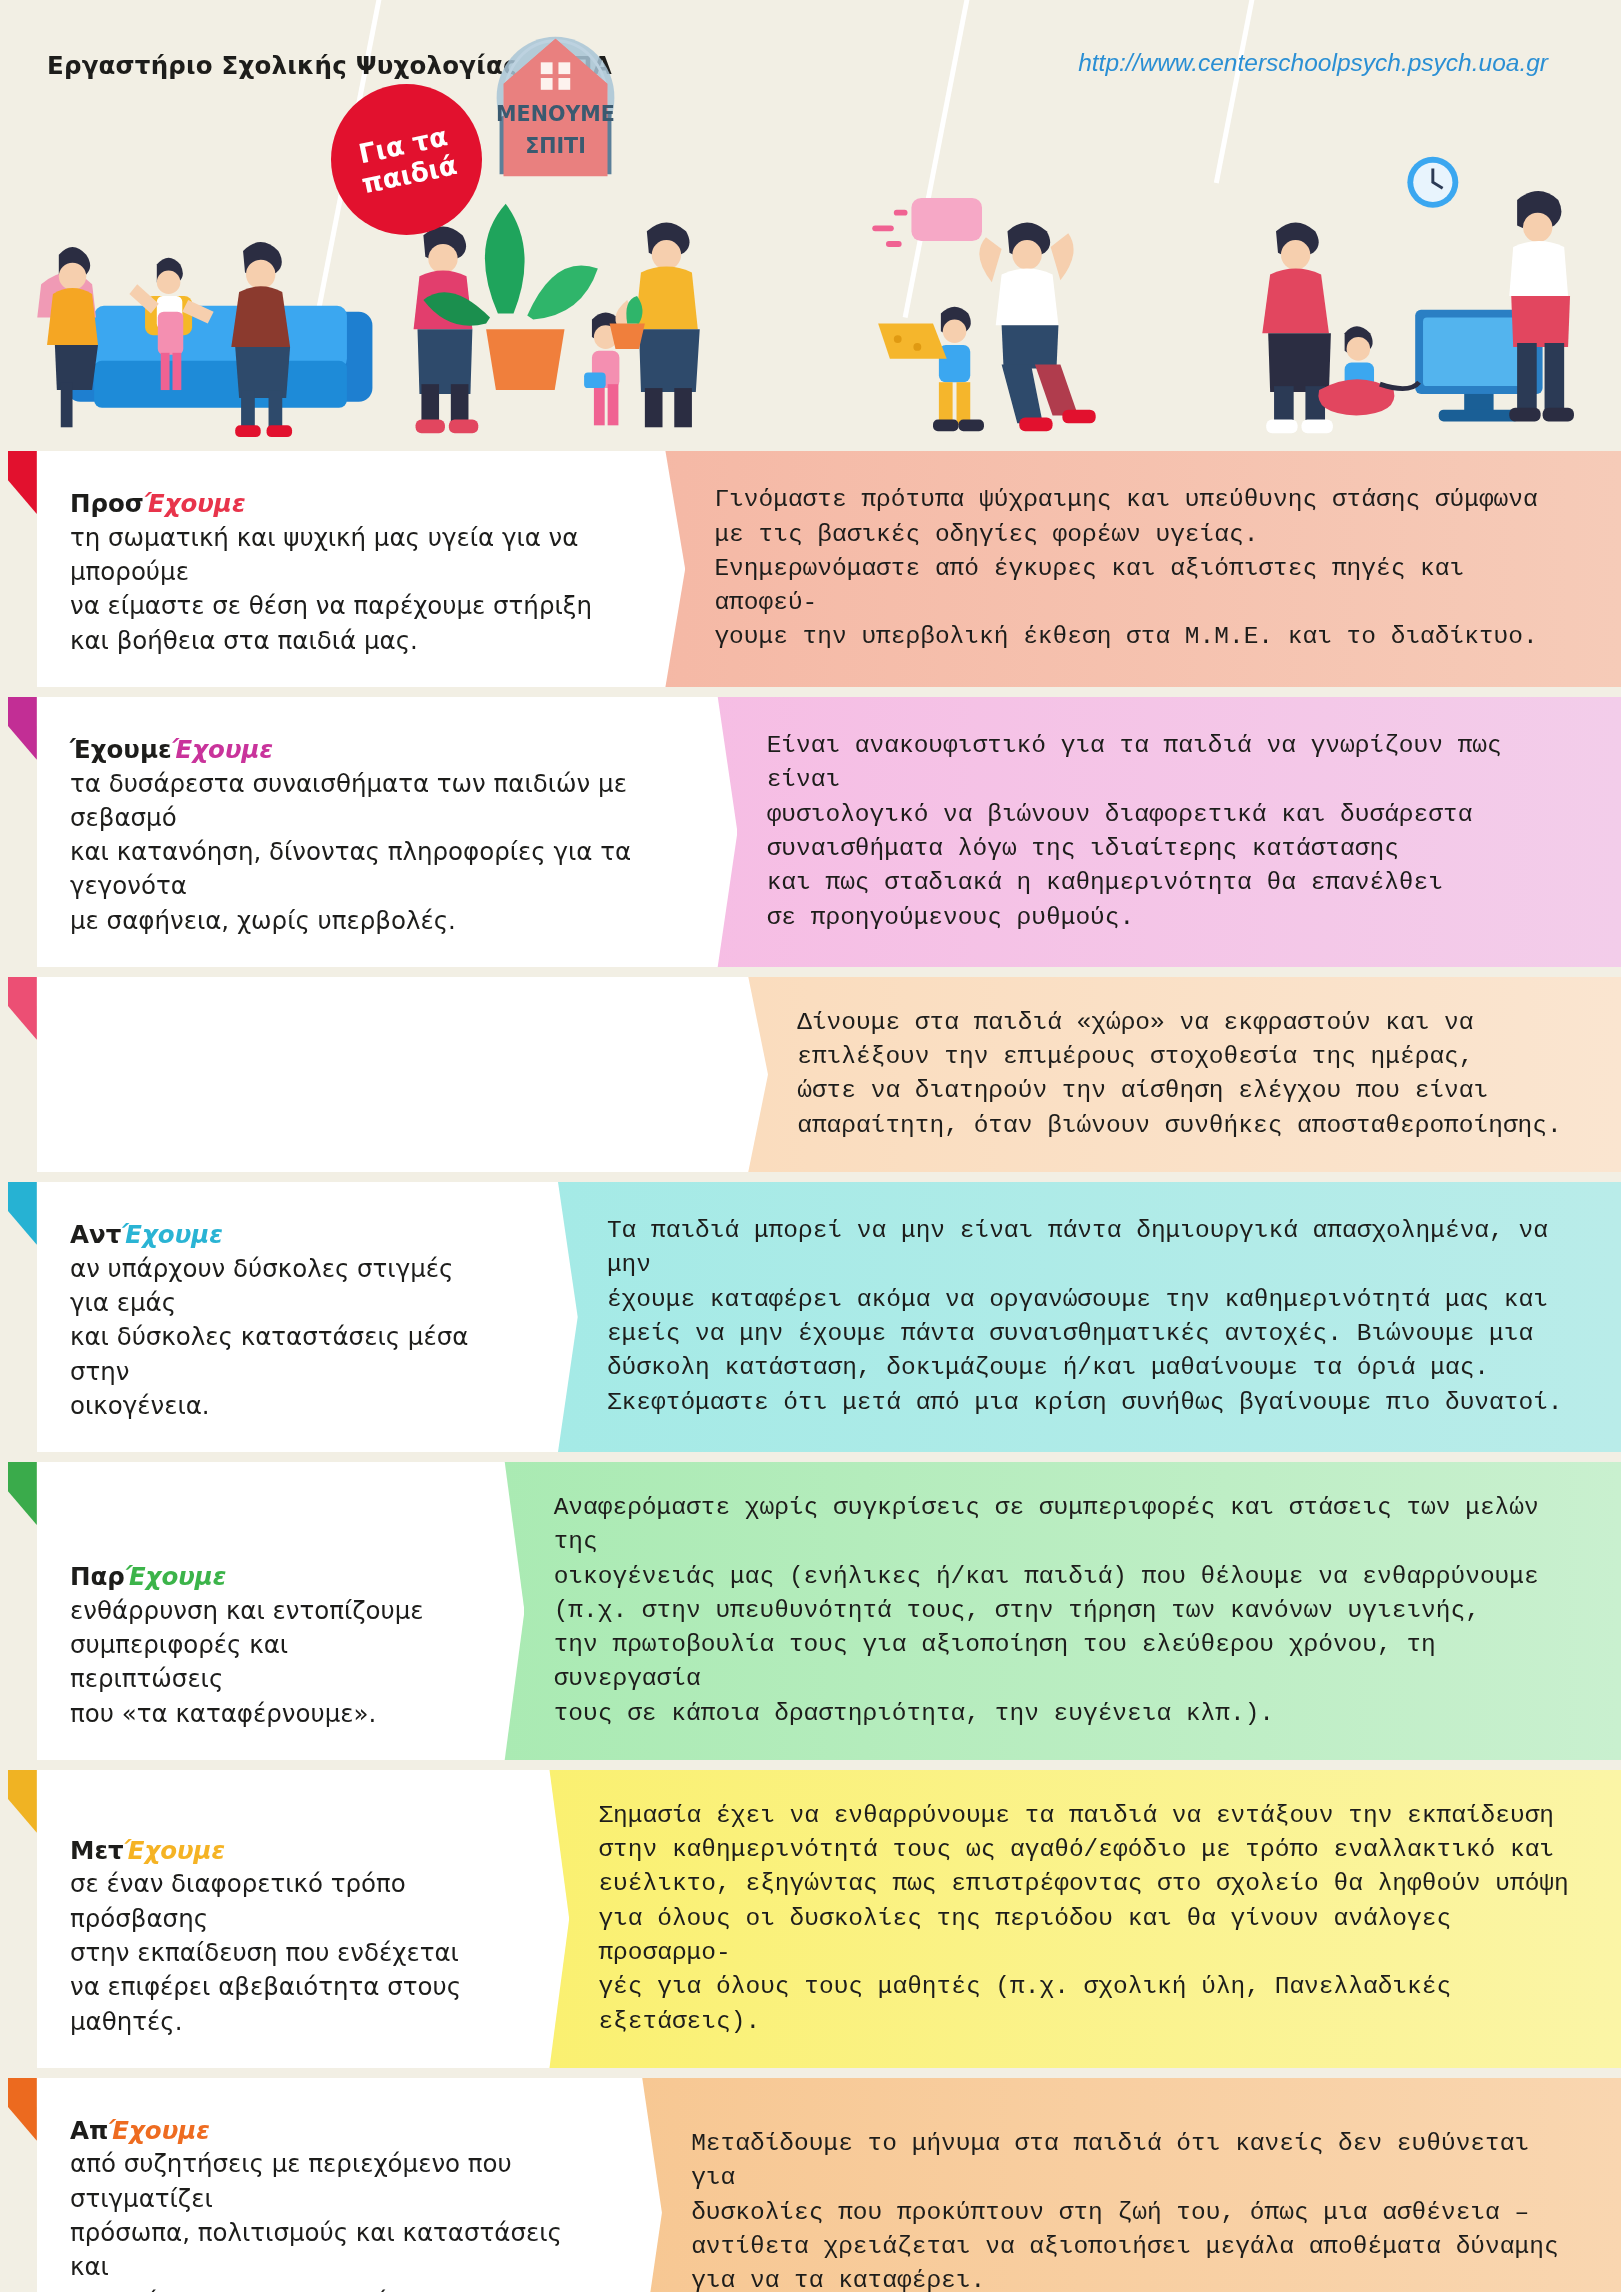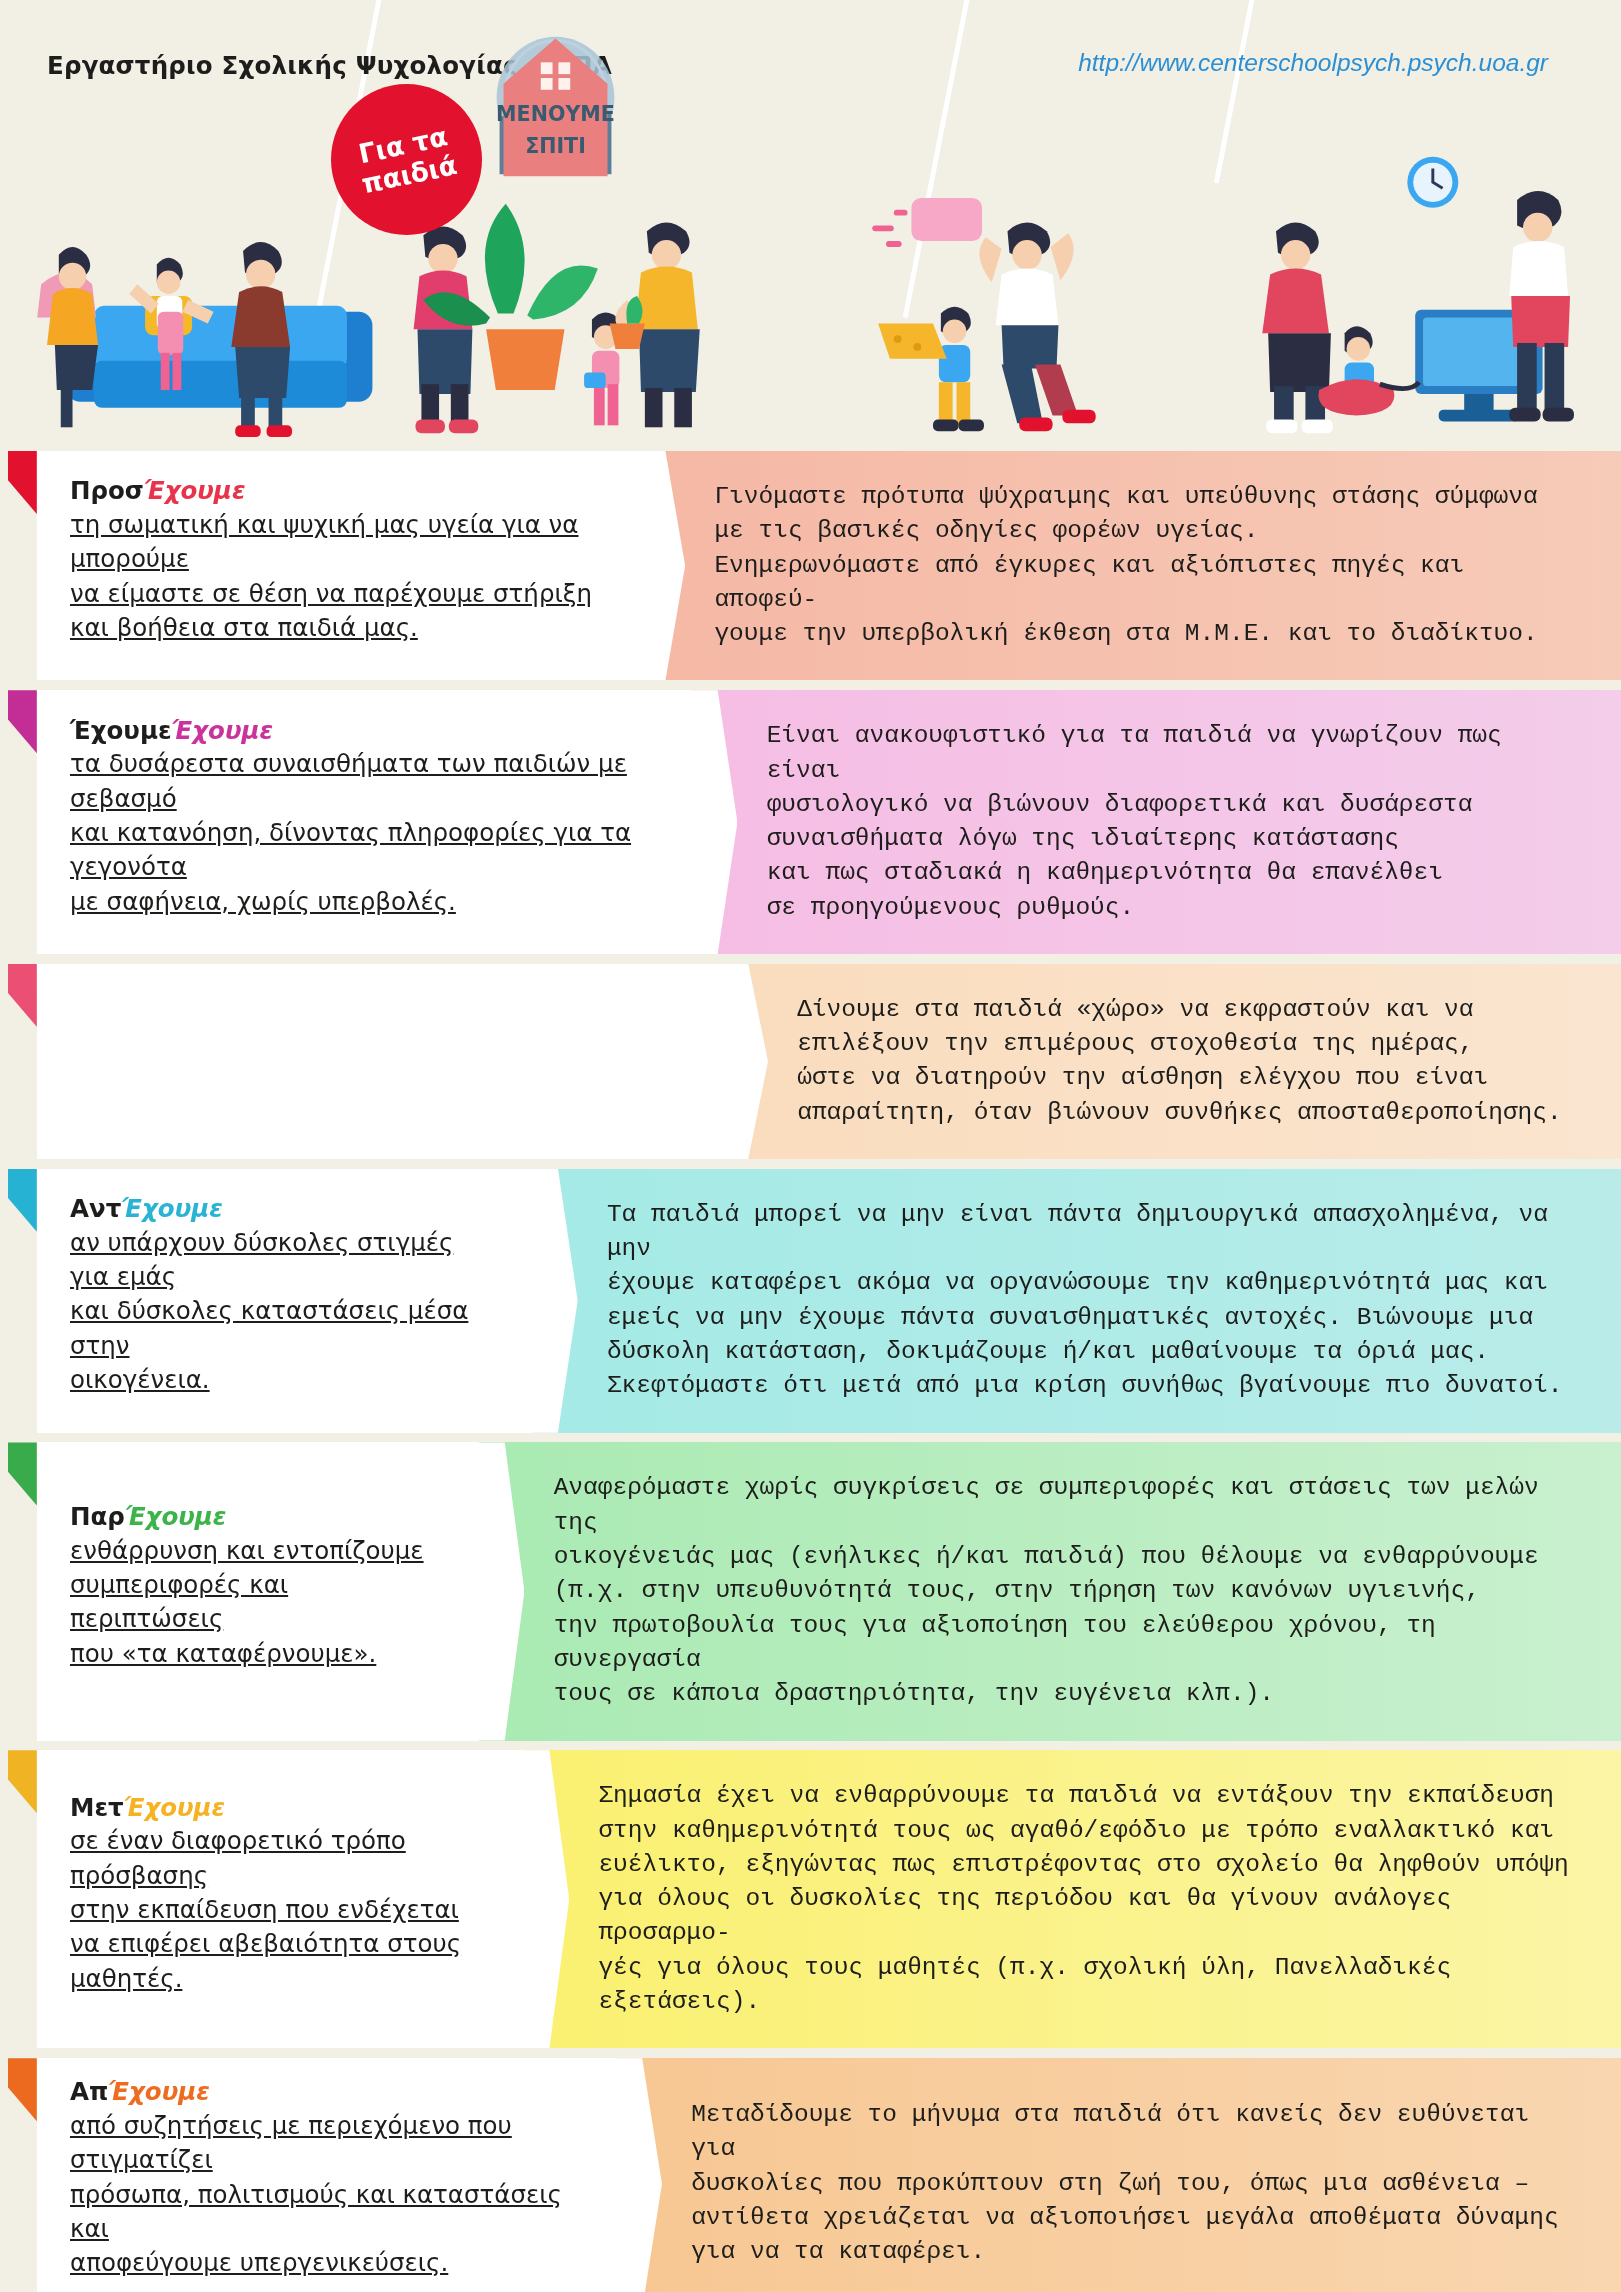--- a/index.html
+++ b/index.html
@@ -73,44 +73,43 @@
     width: 37px; flex: 0 0 37px; position: relative;
   }
   .wedge i {
     position: absolute; left: 7.8px; top: 0; width: 29px; height: 63px;
     display: block;
     clip-path: polygon(0 0, 100% 0, 100% 100%, 0 46%);
   }
   .left-card {
     position: relative;
     background: #ffffff;
-    padding: 17px 39px 29px 33px;
+    padding: 36px 39px 29px 33px;
     z-index: 3;
-    display: flex; flex-direction: column; justify-content: center;
+    display: flex; flex-direction: column; justify-content: flex-end;
   }
   .left-card::after {
     
     content: ""; position: absolute; right: -45px; top: 0;
     width: 47px; height: 100%;
     background: #ffffff;
     clip-path: polygon(0 0, 58% 0, 100% 50%, 58% 100%, 0 100%);
   }
   .right-card {
     flex: 1 1 auto;
     padding: 29px 47px 29px 84px;
     display: flex; flex-direction: column; justify-content: center;
     margin-left: -9.8px;
   }
   .head-line { font-size: 24.5px; line-height: 1.38; color: #1d1d1b; }
   .head-strong { font-weight: bold; }
   .head-accent { font-weight: bold; font-style: italic; }
   .body-text {
     font-size: 24.5px; line-height: 1.40; color: #1d1d1b;
     white-space: pre-line;
-    text-decoration: underline;
   }
   .right-text {
     font-size: 24.5px; line-height: 1.40; color: #1d1d1b;
     white-space: pre-line;
     font-family: Liberation Mono, monospace;
   }
 </style>
 </head>
 <body>
 

